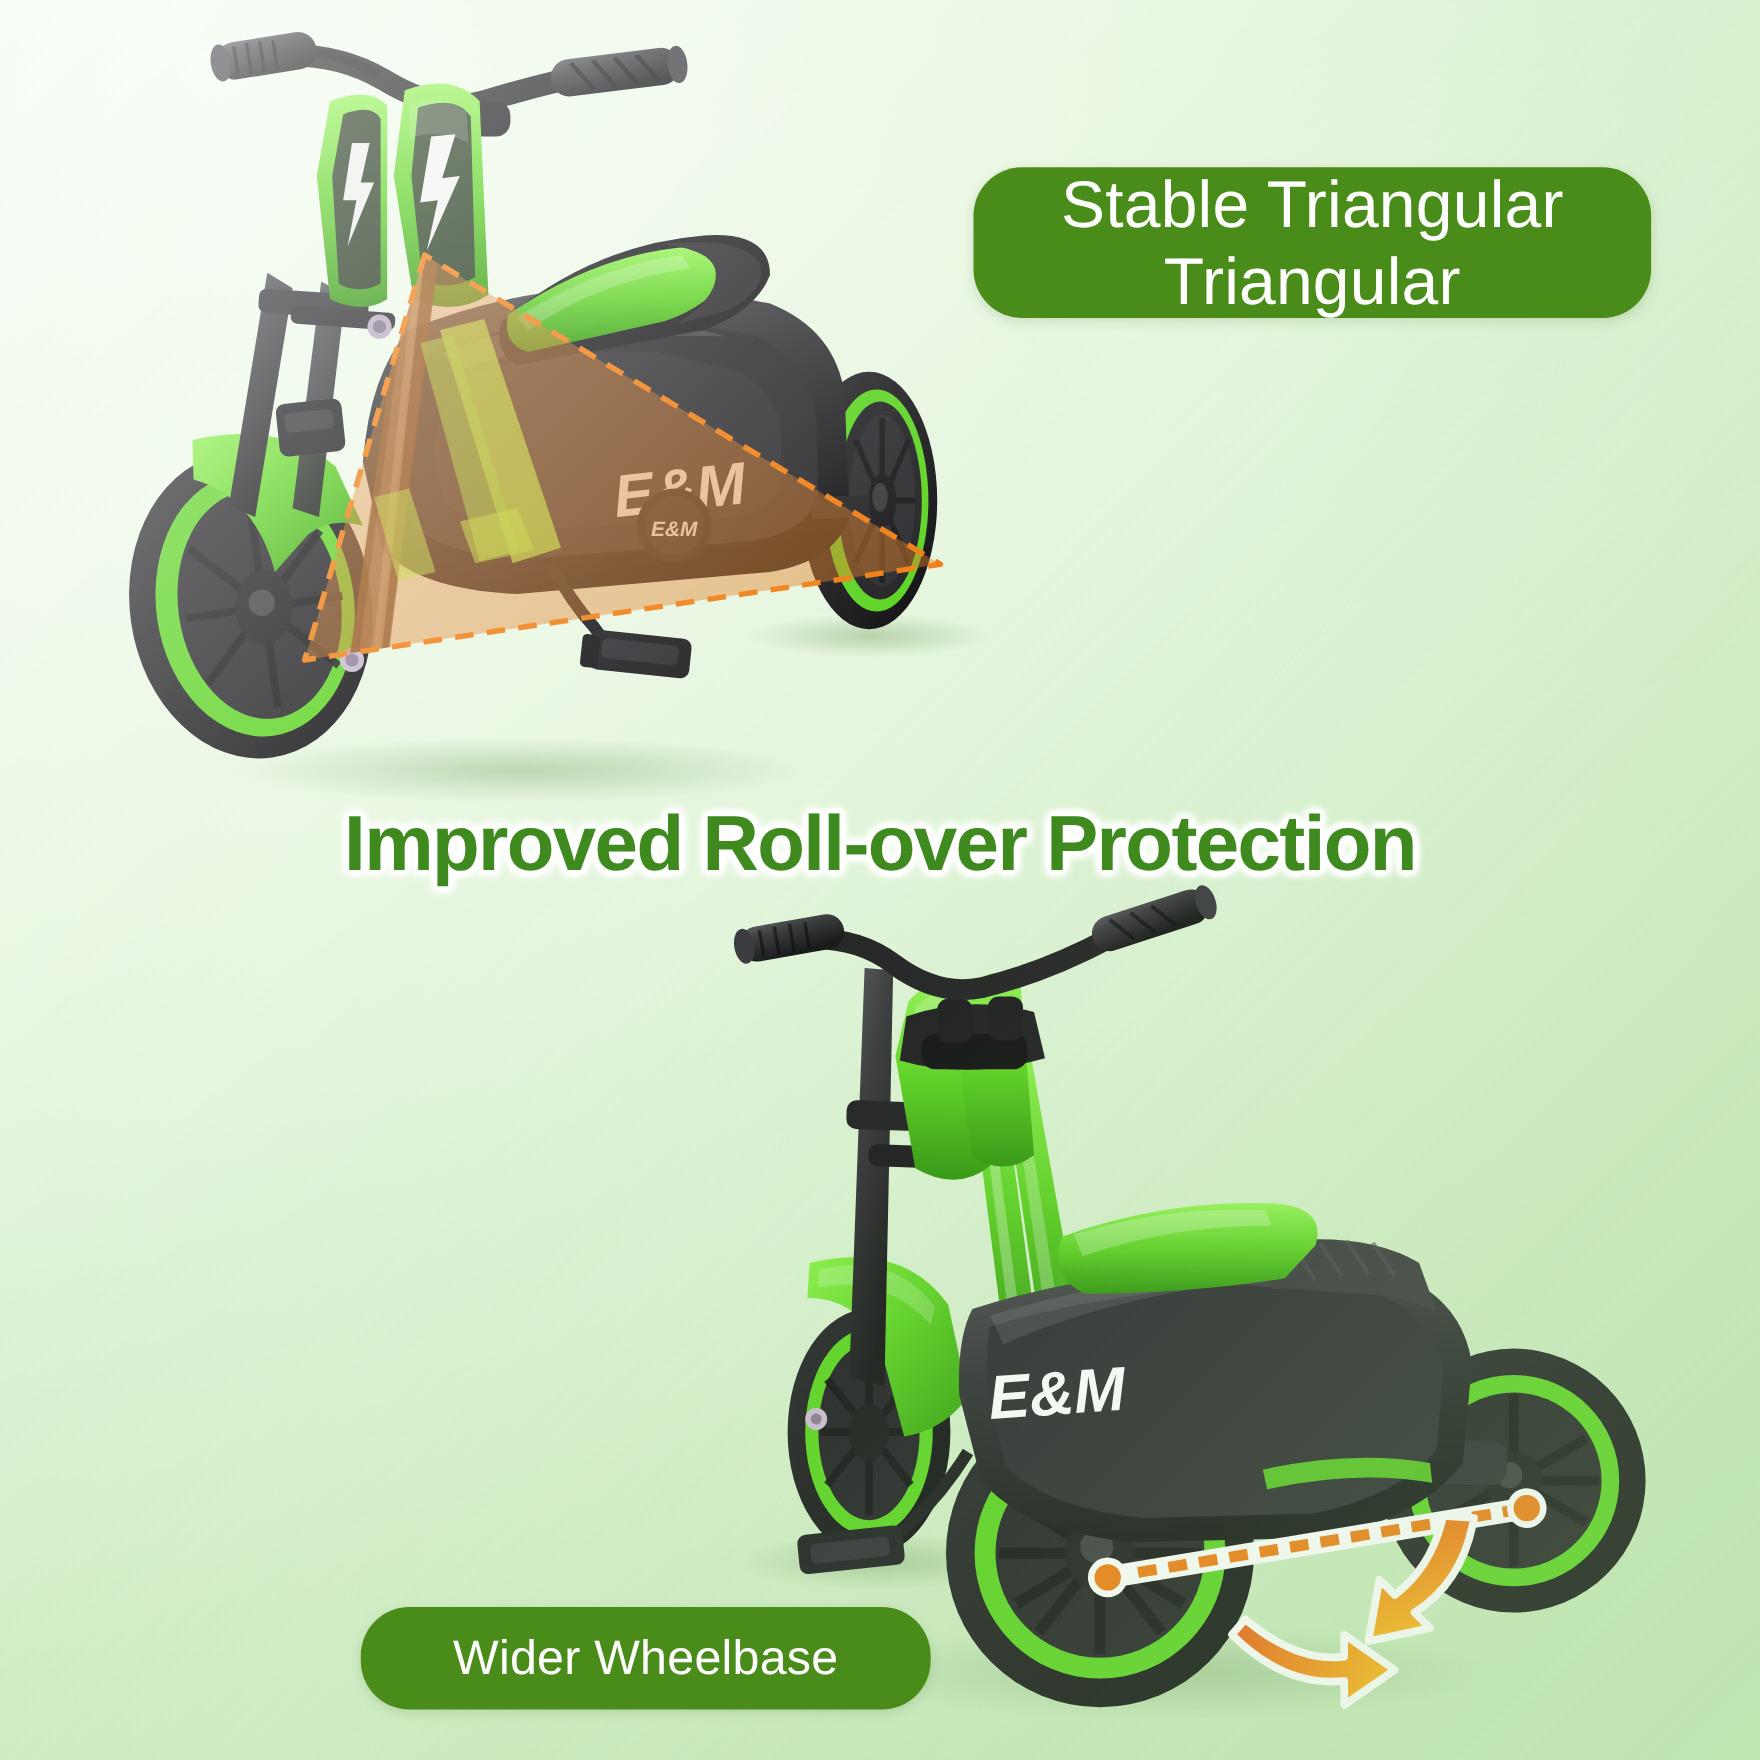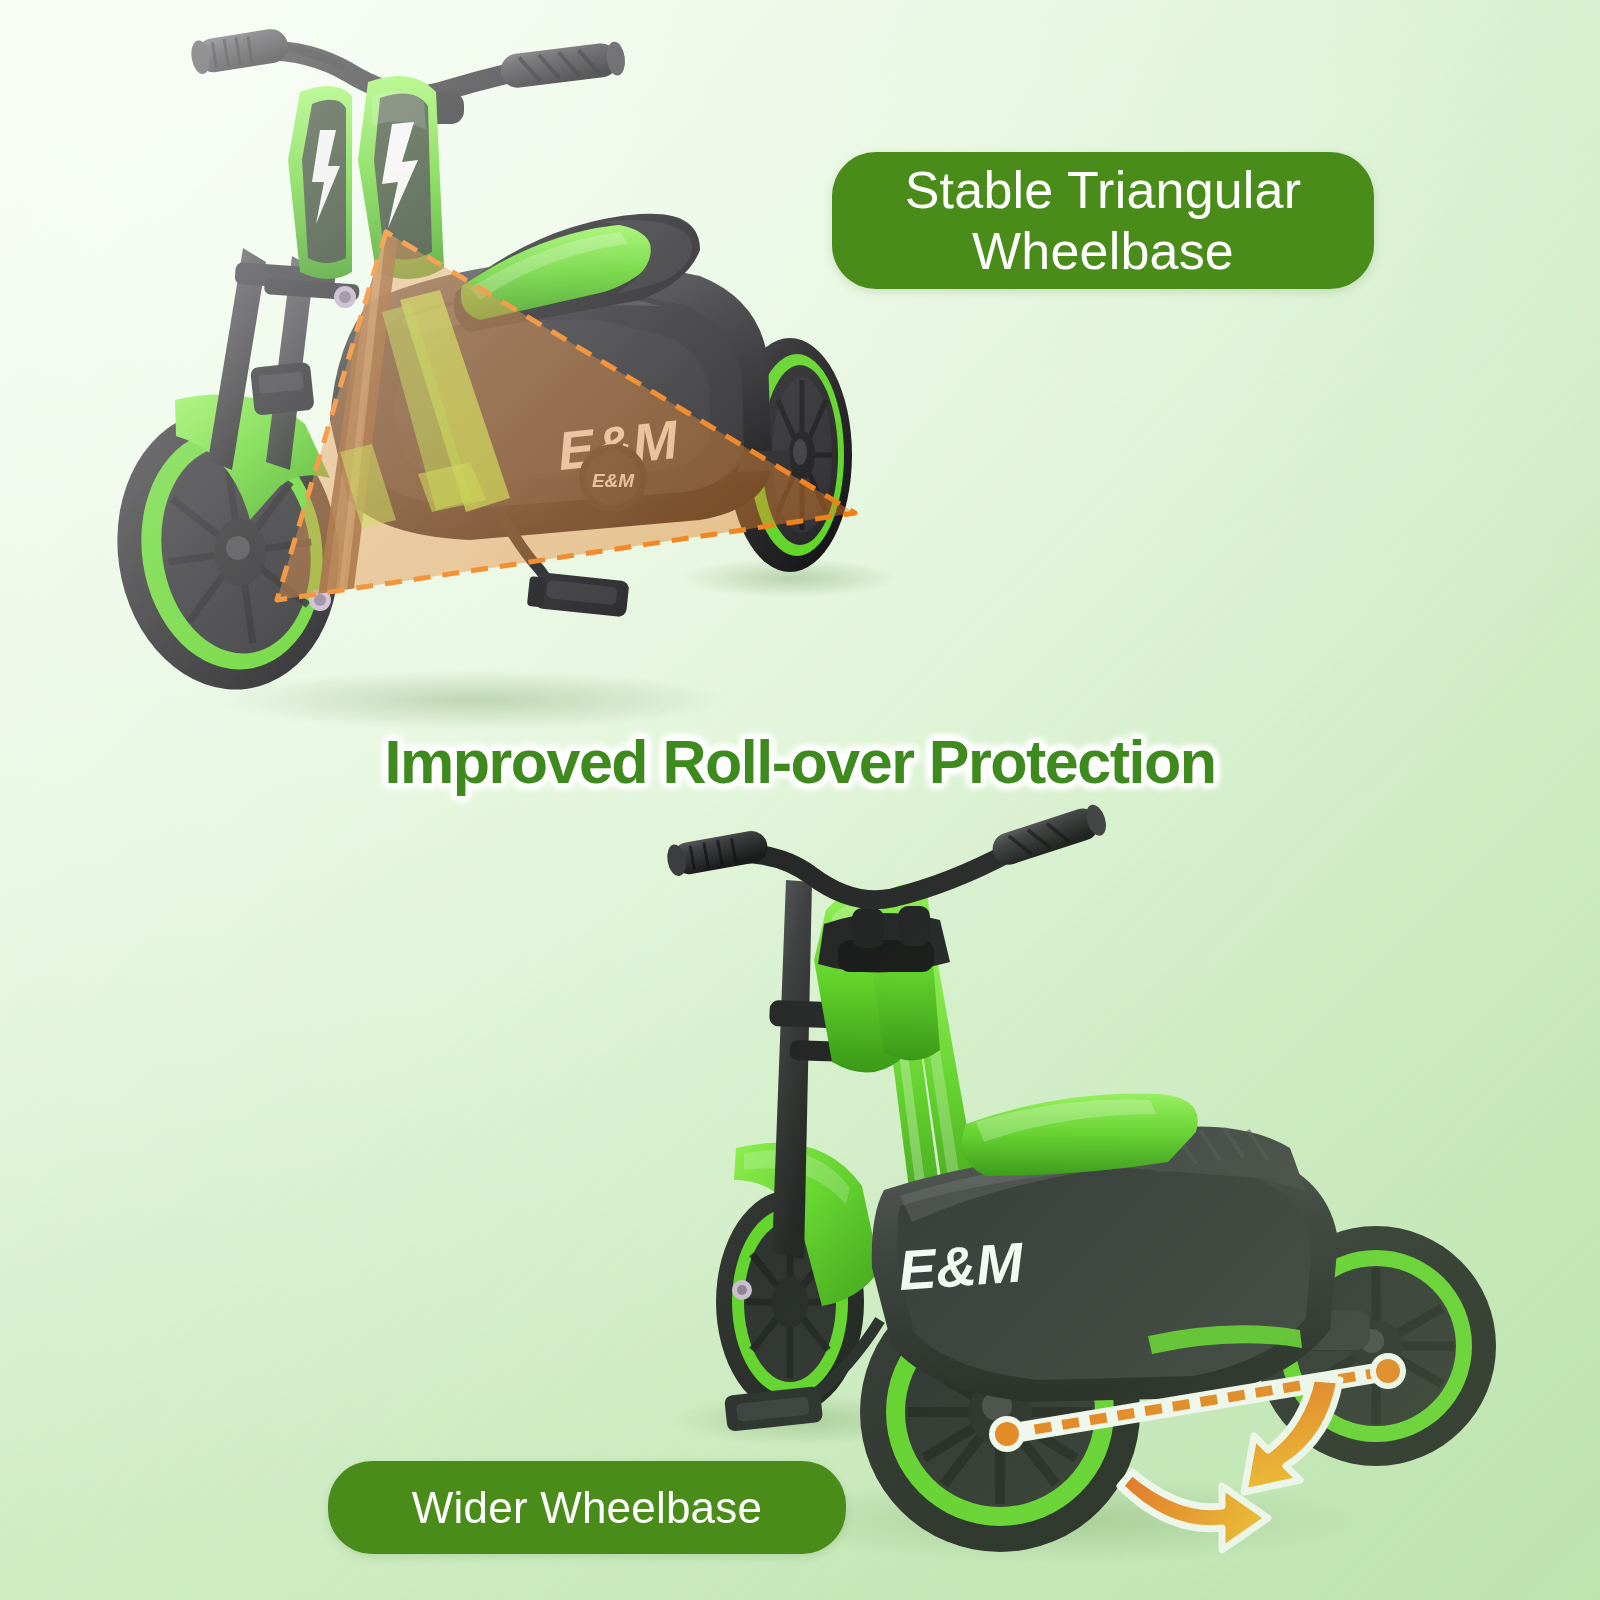--- a/index.html
+++ b/index.html
@@ -28,34 +28,34 @@
     border-radius:44px;
     display:flex;align-items:center;justify-content:center;
     text-align:center;
     line-height:1.16;
     box-shadow:0 3px 10px rgba(70,110,40,.18);
     font-weight:400;
     letter-spacing:.2px;
     box-sizing:border-box;
   }
   #badge-structure{
-    left:832px;top:152px;width:542px;height:137px;
-    font-size:52px;padding:0 26px;
+    left:885px;top:152px;width:616px;height:137px;
+    font-size:60px;padding:0 26px;
   }
   #badge-wheelbase{
     left:328px;top:1461px;width:518px;height:93px;
     font-size:44px;padding:0 26px;
   }
 
   
   #headline{
     position:absolute;
     left:0;top:727px;width:1600px;
     text-align:center;
-    font-size:61px;
+    font-size:71px;
     font-weight:bold;
     color:#3f8a1e;
     letter-spacing:-1.5px;
     white-space:nowrap;
     -webkit-text-stroke:0px;
     text-shadow:
       0 0 10px #ffffff, 0 0 10px #ffffff, 0 0 8px #ffffff,
       3px 0 6px #fff, -3px 0 6px #fff, 0 3px 6px #fff, 0 -3px 6px #fff,
       4px 4px 7px #fff, -4px -4px 7px #fff, 4px -4px 7px #fff, -4px 4px 7px #fff;
   }
@@ -415,21 +415,21 @@
                  Q1302 1424 1312 1378 Z" fill="url(#gArrow2)" stroke="#ffffff" stroke-width="7" stroke-linejoin="round"></path>
       </g>
     </g>
   </svg>
 
   <div class="vignette"></div>
 
   <div class="badge" id="badge-structure">
     <span>
       <span>Stable Triangular</span><br>
-      <span>Wheelbase</span>
+      <span>Triangular</span>
     </span>
   </div>
 
   <div id="headline">Improved Roll-over Protection</div>
 
   <div class="badge" id="badge-wheelbase">
     <span>Wider Wheelbase</span>
   </div>
 
 </div>

